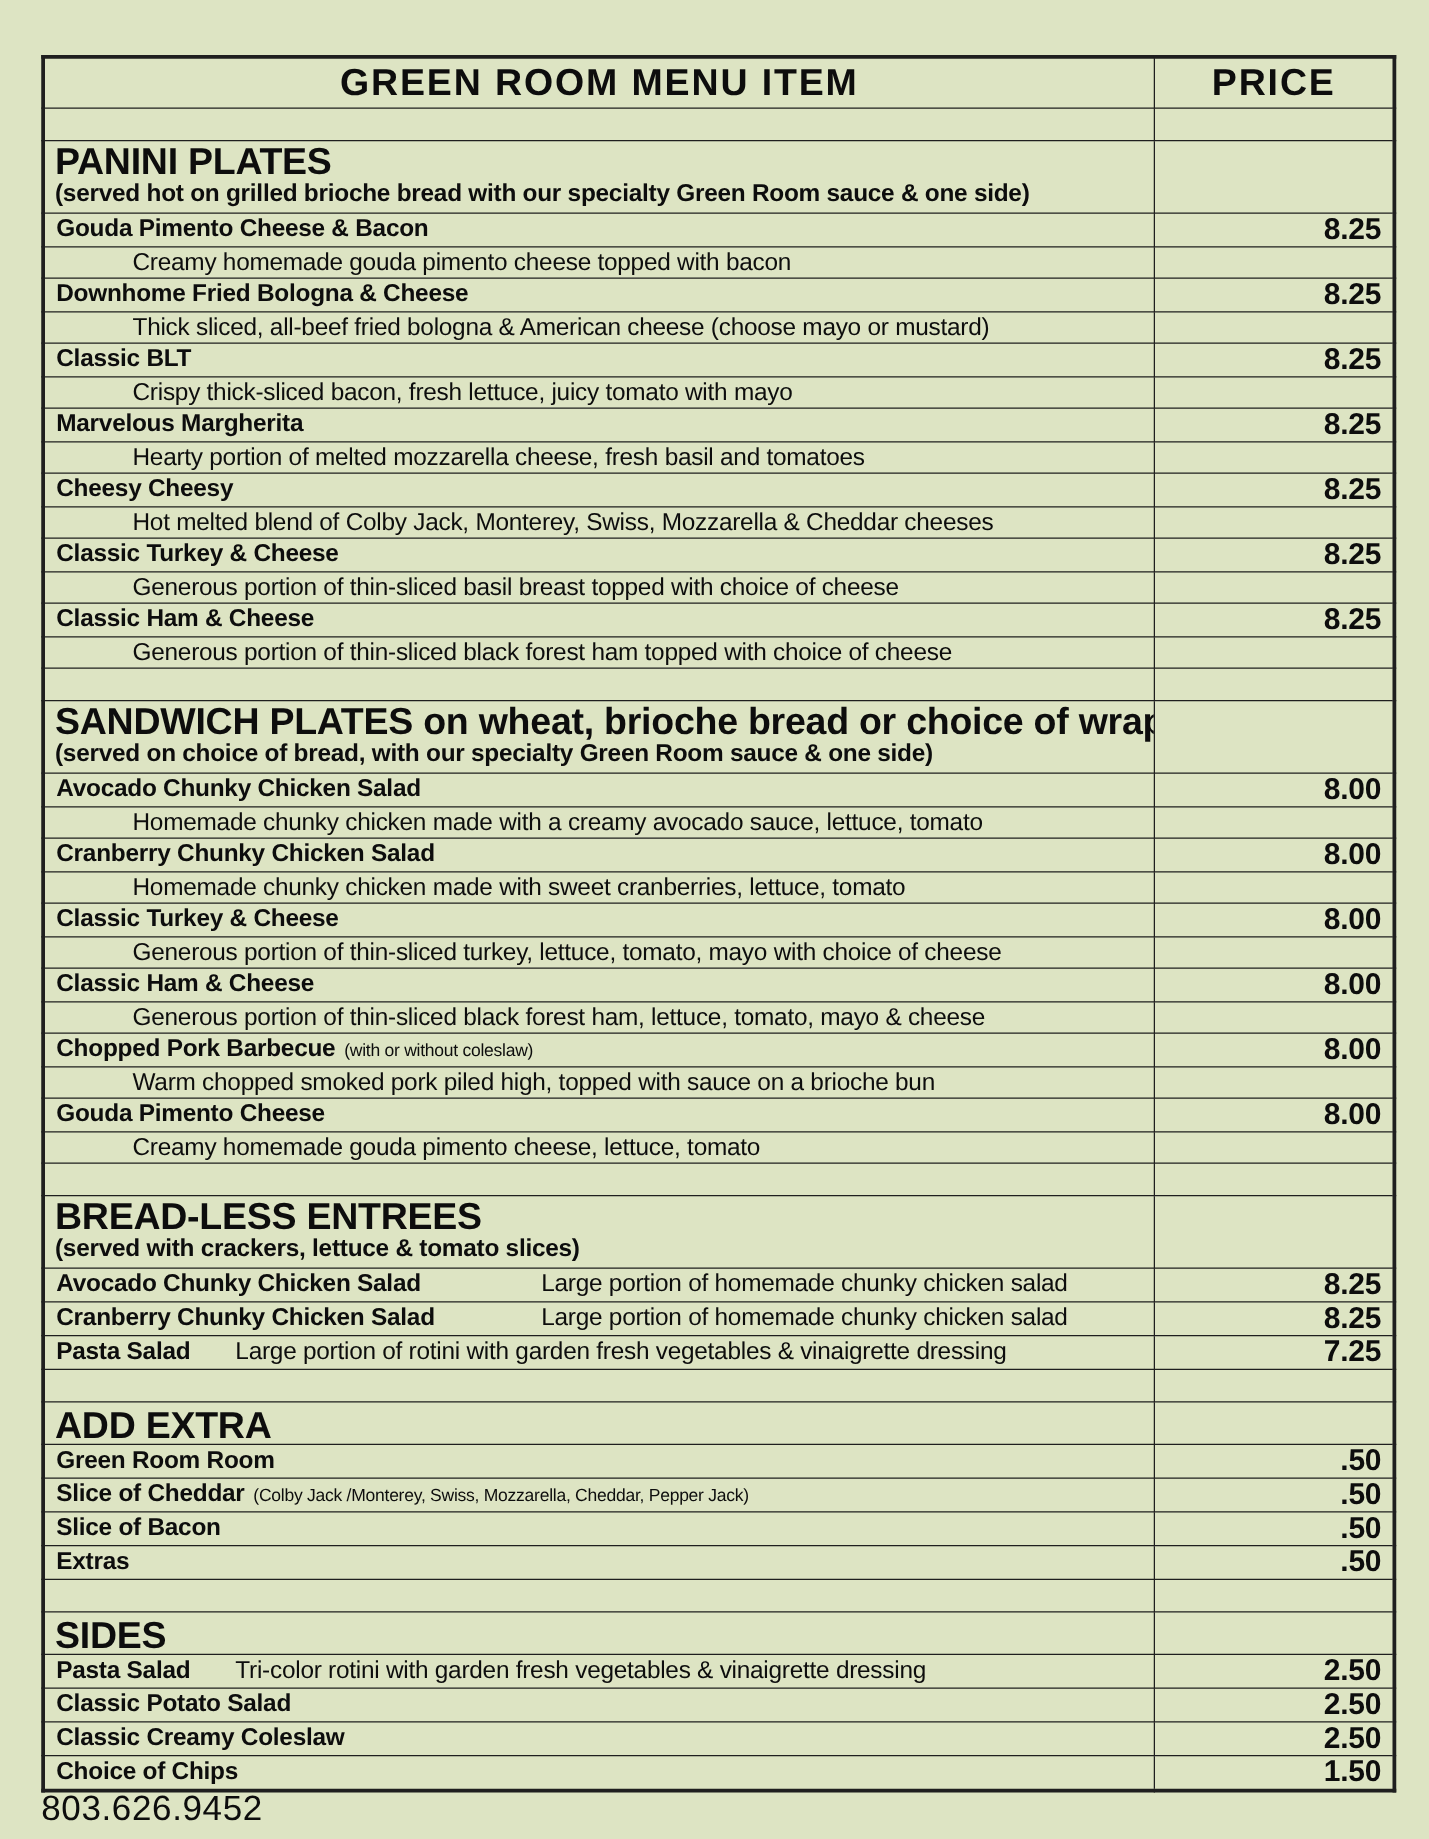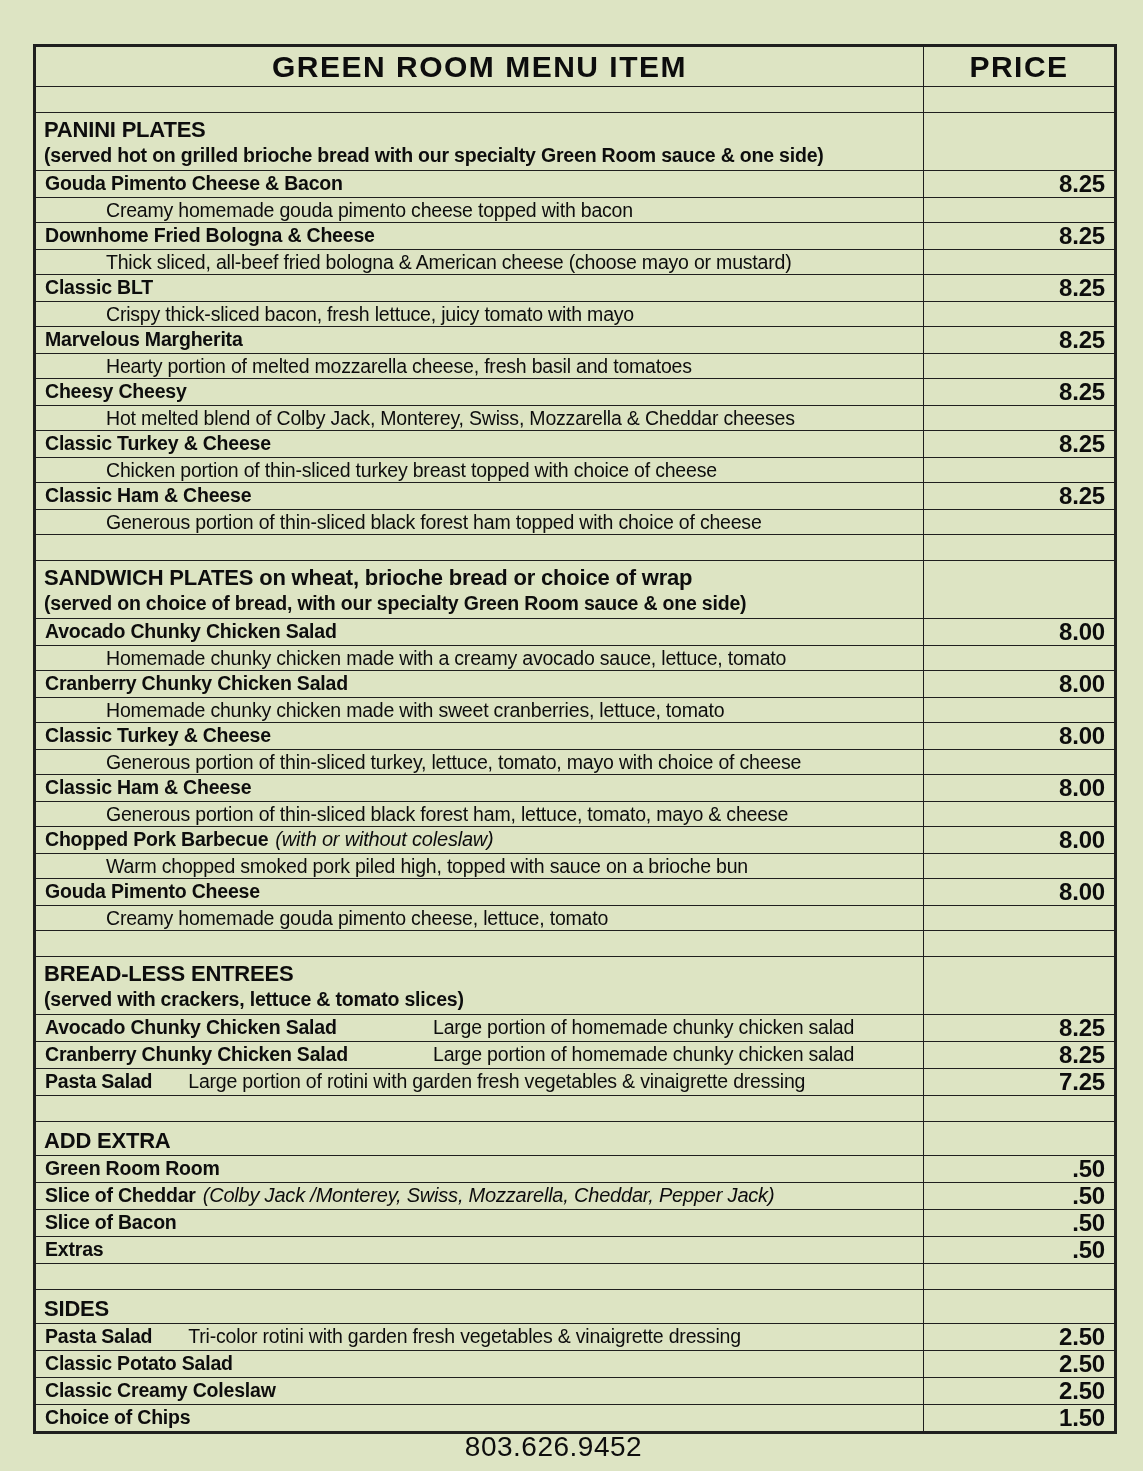--- a/index.html
+++ b/index.html
@@ -32,30 +32,30 @@
     overflow:hidden;white-space:nowrap;
   }
   .row-header th{height:39px;font-size:30px;font-weight:700;text-align:center;letter-spacing:1.5px;}
   .row-blank td{height:25px;}
   .row-section.two-line td{height:55px;}
   .row-section.one-line td{height:33px;}
   .row-item td,.row-desc td{height:24px;line-height:24px;}
   .cell-name{padding-left:9px;}
   .item-name{font-weight:700;font-size:19.5px;}
   .tab-name{display:inline-block;min-width:352px;}
-  .item-note{font-style:italic;font-weight:400;font-size:20px;margin-left:7px;}
+  .item-note{font-weight:400;font-size:14px;margin-left:7px;}
   .inline-desc{font-weight:400;font-size:19.5px;margin-left:36px;margin-top:36px;}
   .cell-desc{padding-left:70px;font-weight:400;font-size:19.5px;}
   .cell-price{text-align:right;padding-right:9px;font-weight:700;font-size:24px;}
   .cell-section{padding-left:8px;}
-  .sec-title{font-size:22px;font-weight:700;line-height:27px;padding-top:3px;}
+  .sec-title{font-size:30px;font-weight:700;line-height:27px;padding-top:3px;}
   .sec-subtitle{font-size:19.5px;font-weight:700;line-height:25px;padding-bottom:2px;}
   .phone{
     position:absolute;left:33px;top:1431px;width:1041px;
-    text-align:center;font-size:28px;font-weight:400;letter-spacing:0.5px;
+    text-align:left;font-size:28px;font-weight:400;letter-spacing:0.5px;
   }
 </style>
 </head>
 <body>
 
 <div class="page">
   <table class="menu">
     <colgroup>
       <col class="col-item">
       <col class="col-price">
@@ -116,21 +116,21 @@
         </tr>
         <tr class="row-desc">
           <td class="cell-desc">Hot melted blend of Colby Jack, Monterey, Swiss, Mozzarella &amp; Cheddar cheeses</td>
           <td></td>
         </tr>
         <tr class="row-item">
           <td class="cell-name"><span class="item-name">Classic Turkey &amp; Cheese</span></td>
           <td class="cell-price">8.25</td>
         </tr>
         <tr class="row-desc">
-          <td class="cell-desc">Chicken portion of thin-sliced turkey breast topped with choice of cheese</td>
+          <td class="cell-desc">Generous portion of thin-sliced basil breast topped with choice of cheese</td>
           <td></td>
         </tr>
         <tr class="row-item">
           <td class="cell-name"><span class="item-name">Classic Ham &amp; Cheese</span></td>
           <td class="cell-price">8.25</td>
         </tr>
         <tr class="row-desc">
           <td class="cell-desc">Generous portion of thin-sliced black forest ham topped with choice of cheese</td>
           <td></td>
         </tr>

